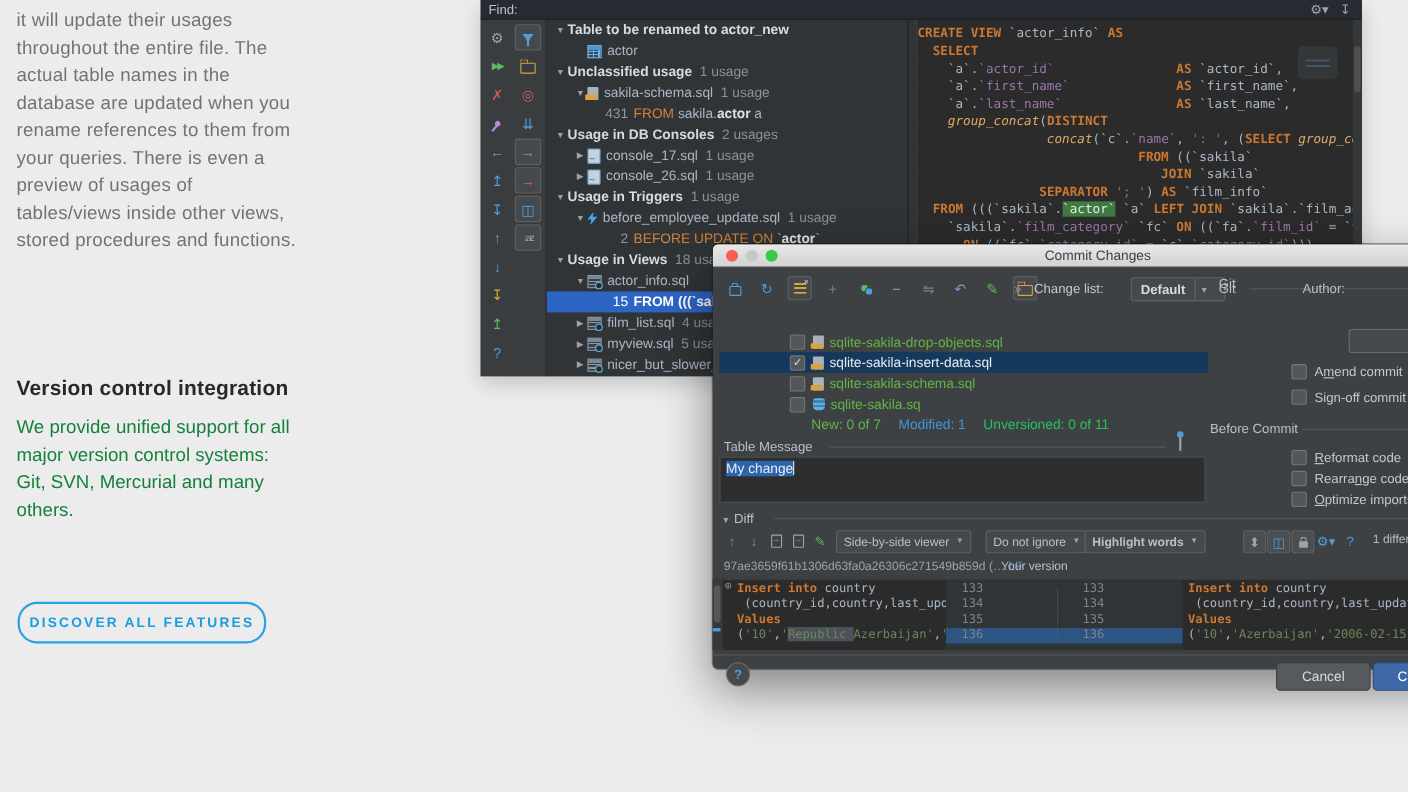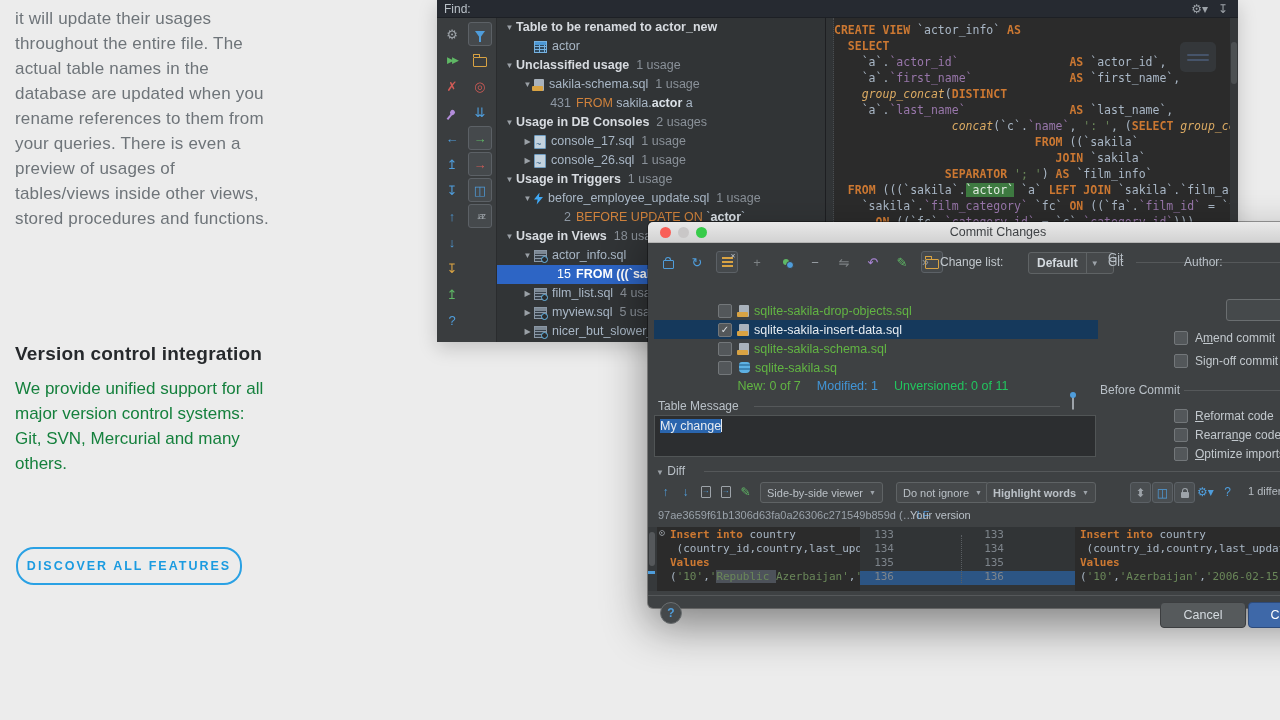--- a/index.html
+++ b/index.html
@@ -253,22 +253,22 @@
         <div class="trow" style="padding-left: 24px;"><span class="tarrow">▶</span><span class="ticon i-view"></span><span class="s-pl">myview.sql</span><span class="s-cnt">  5 usages</span></div>
         <div class="trow" style="padding-left: 24px;"><span class="tarrow">▶</span><span class="ticon i-view"></span><span class="s-pl">nicer_but_slower_film_list.sql</span></div>
       </div>
     <div class="editor">
       <div class="gutter"></div>
       <div class="codewrap" id="code">
           <div class="cline"><span class="s-kw">CREATE VIEW </span><span class="s-pl">`actor_info` </span><span class="s-kw">AS</span></div>
           <div class="cline"><span class="s-pl">  </span><span class="s-kw">SELECT</span></div>
           <div class="cline"><span class="s-pl">    `a`.</span><span class="s-id">`actor_id`</span><span class="s-pl">                </span><span class="s-kw">AS</span><span class="s-pl"> `actor_id`,</span></div>
           <div class="cline"><span class="s-pl">    `a`.</span><span class="s-id">`first_name`</span><span class="s-pl">              </span><span class="s-kw">AS</span><span class="s-pl"> `first_name`,</span></div>
+          <div class="cline"><span class="s-pl">    `a`.</span><span class="s-id">`last_name`</span><span class="s-pl">               </span><span class="s-kw">AS</span><span class="s-pl"> `last_name`,</span></div>
           <div class="cline"><span class="s-pl">    </span><span class="s-fn">group_concat</span><span class="s-pl">(</span><span class="s-kw">DISTINCT</span></div>
-          <div class="cline"><span class="s-pl">    `a`.</span><span class="s-id">`last_name`</span><span class="s-pl">               </span><span class="s-kw">AS</span><span class="s-pl"> `last_name`,</span></div>
           <div class="cline"><span class="s-pl">                 </span><span class="s-fn">concat</span><span class="s-pl">(`c`.</span><span class="s-id">`name`</span><span class="s-pl">, </span><span class="s-str">': '</span><span class="s-pl">, (</span><span class="s-kw">SELECT</span><span class="s-pl"> </span><span class="s-fn">group_co</span></div>
           <div class="cline"><span class="s-pl">                             </span><span class="s-kw">FROM</span><span class="s-pl"> ((`sakila`</span></div>
           <div class="cline"><span class="s-pl">                                </span><span class="s-kw">JOIN</span><span class="s-pl"> `sakila`</span></div>
           <div class="cline"><span class="s-pl">                </span><span class="s-kw">SEPARATOR</span><span class="s-pl"> </span><span class="s-str">'; '</span><span class="s-pl">) </span><span class="s-kw">AS</span><span class="s-pl"> `film_info`</span></div>
           <div class="cline"><span class="s-pl">  </span><span class="s-kw">FROM</span><span class="s-pl"> (((`sakila`.</span><span class="s-hl">`actor`</span><span class="s-pl"> `a` </span><span class="s-kw">LEFT JOIN</span><span class="s-pl"> `sakila`.`film_ac</span></div>
           <div class="cline"><span class="s-pl">    `sakila`.</span><span class="s-id">`film_category`</span><span class="s-pl"> `fc` </span><span class="s-kw">ON</span><span class="s-pl"> ((`fa`.</span><span class="s-id">`film_id`</span><span class="s-pl"> = `f</span></div>
           <div class="cline"><span class="s-pl">      </span><span class="s-kw">ON</span><span class="s-pl"> ((`fc`.</span><span class="s-id">`category_id`</span><span class="s-pl"> = `c`.</span><span class="s-id">`category_id`</span><span class="s-pl">)))</span></div>
           <div class="cline"><span class="s-pl">  </span><span class="s-kw">GROUP BY</span><span class="s-pl"> `a`.</span><span class="s-id">`actor_id`</span><span class="s-pl">, `a`.</span><span class="s-id">`first_name`</span><span class="s-pl">, `a`.</span><span class="s-id">`last_nam</span></div>
         </div>
       <div class="lens">

